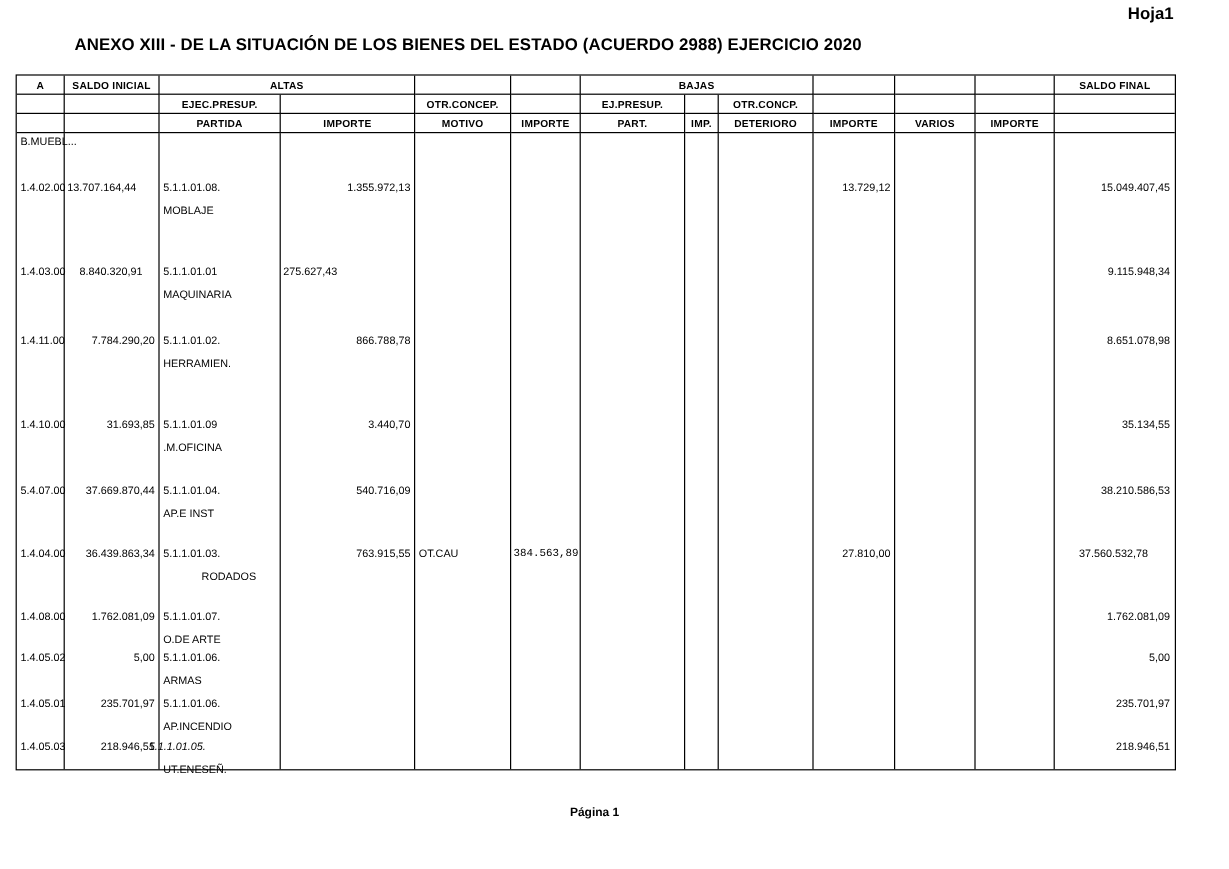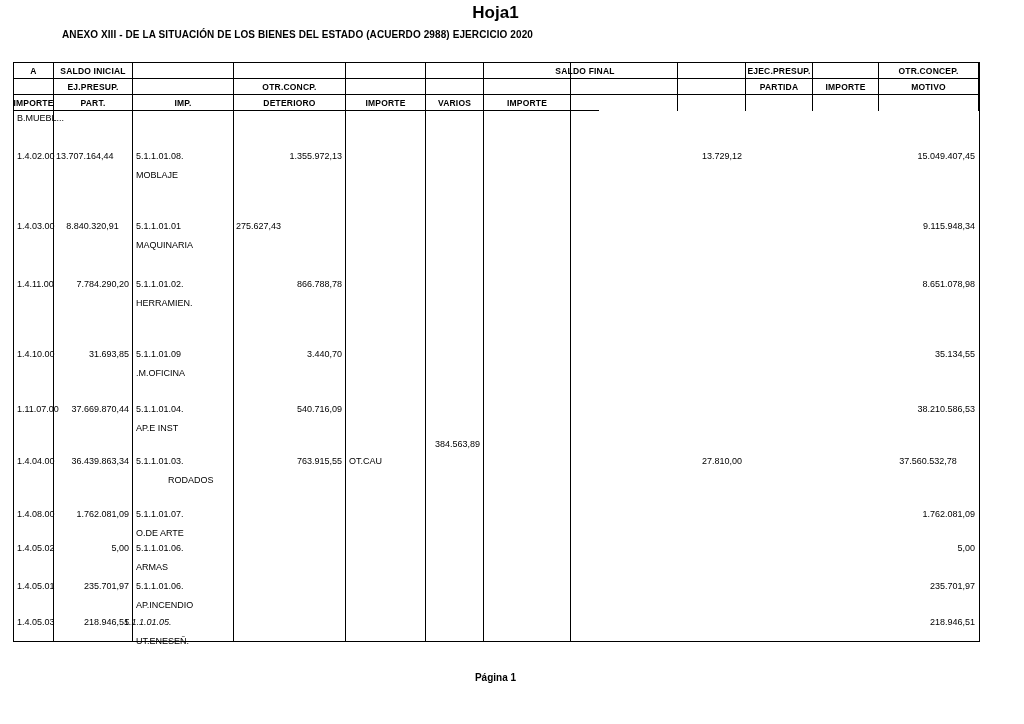--- a/index.html
+++ b/index.html
@@ -2,26 +2,26 @@
 <html><head>
 <meta charset="utf-8">
 <style>
   html,body{margin:0;padding:0;background:#ffffff;}
   body{
     width:1024px;height:724px;position:relative;
     font-family:"Liberation Sans","DejaVu Sans",sans-serif;
     color:#000;
   }
   .sheet-title{
-    position:absolute;top:3px;left:13px;width:965px;text-align:center;
-    font-size:17px;font-weight:bold;
+    position:absolute;top:3px;left:13px;width:965px;text-align:right;
+    font-size:14px;font-weight:bold;
   }
   .anexo-heading{
     position:absolute;top:29px;left:62px;
-    font-size:10px;font-weight:bold;letter-spacing:.1px;white-space:nowrap;
+    font-size:14px;font-weight:bold;letter-spacing:.1px;white-space:nowrap;
   }
   .page-footer{
     position:absolute;top:672px;left:13px;width:965px;text-align:center;
     font-size:10px;font-weight:bold;
   }
   .tbl{
     position:absolute;left:13px;top:62px;width:965px;height:578px;
     border:1px solid #000;background:#fff;
     display:grid;
     grid-template-columns:40px 79px 101px 112px 80px 58px 87px 28px 79px 68px 67px 66px 100px;
@@ -47,22 +47,24 @@
 </head>
 <body>
 
 <div class="sheet-title">Hoja1</div>
 <div class="anexo-heading">ANEXO XIII - DE LA SITUACIÓN DE LOS BIENES DEL ESTADO (ACUERDO 2988) EJERCICIO 2020</div>
 
 <div class="tbl">
 
   <div class="hc">A</div>
   <div class="hc">SALDO INICIAL</div>
+  <div class="hc span2">ALTAS</div>
   <div class="hc"></div>
   <div class="hc"></div>
+  <div class="hc span3">BAJAS</div>
   <div class="hc"></div>
   <div class="hc"></div>
   <div class="hc"></div>
   <div class="hc lastcol">SALDO FINAL</div>
 
   <div class="hc"></div>
   <div class="hc"></div>
   <div class="hc">EJEC.PRESUP.</div>
   <div class="hc"></div>
   <div class="hc">OTR.CONCEP.</div>
@@ -123,33 +125,33 @@
       <span class="bcell" style="top: 168px; left: 122px;">5.1.1.01.02.</span>
       <span class="bcell" style="top: 187px; left: 122px;">HERRAMIEN.</span>
       <span class="bcell" style="top: 168px; left: 222px; width: 106px; text-align: right;">866.788,78</span>
       <span class="bcell" style="top: 168px; left: 867px; width: 94px; text-align: right;">8.651.078,98</span>
       <span class="bcell" style="top: 238px; left: 3px;">1.4.10.00</span>
       <span class="bcell" style="top: 238px; left: 42px; width: 73px; text-align: right;">31.693,85</span>
       <span class="bcell" style="top: 238px; left: 122px;">5.1.1.01.09</span>
       <span class="bcell" style="top: 257px; left: 122px;">.M.OFICINA</span>
       <span class="bcell" style="top: 238px; left: 222px; width: 106px; text-align: right;">3.440,70</span>
       <span class="bcell" style="top: 238px; left: 867px; width: 94px; text-align: right;">35.134,55</span>
-      <span class="bcell" style="top: 293px; left: 3px;">1.11.07.00</span>
+      <span class="bcell" style="top: 293px; left: 3px;">5.4.07.00</span>
       <span class="bcell" style="top: 293px; left: 42px; width: 73px; text-align: right;">37.669.870,44</span>
       <span class="bcell" style="top: 293px; left: 122px;">5.1.1.01.04.</span>
       <span class="bcell" style="top: 312px; left: 122px;">AP.E INST</span>
       <span class="bcell" style="top: 293px; left: 222px; width: 106px; text-align: right;">540.716,09</span>
       <span class="bcell" style="top: 293px; left: 867px; width: 94px; text-align: right;">38.210.586,53</span>
       <span class="bcell" style="top: 345px; left: 3px;">1.4.04.00</span>
       <span class="bcell" style="top: 345px; left: 42px; width: 73px; text-align: right;">36.439.863,34</span>
       <span class="bcell" style="top: 345px; left: 122px;">5.1.1.01.03.</span>
       <span class="bcell" style="top: 364px; left: 122px; margin-left: 32px;">RODADOS</span>
       <span class="bcell" style="top: 345px; left: 222px; width: 106px; text-align: right;">763.915,55</span>
       <span class="bcell" style="top: 345px; left: 335px;">OT.CAU</span>
-      <span class="bcell" style="top: 328px; left: 414px; width: 52px; text-align: right;">384.563,89</span>
+      <span class="bcell" style="top: 345px; left: 414px; width: 52px; text-align: right; font-family: Liberation Mono, monospace;">384.563,89</span>
       <span class="bcell" style="top: 345px; left: 666px; width: 62px; text-align: right;">27.810,00</span>
       <span class="bcell" style="top: 345px; left: 867px; width: 94px; text-align: center;">37.560.532,78</span>
       <span class="bcell" style="top: 398px; left: 3px;">1.4.08.00</span>
       <span class="bcell" style="top: 398px; left: 42px; width: 73px; text-align: right;">1.762.081,09</span>
       <span class="bcell" style="top: 398px; left: 122px;">5.1.1.01.07.</span>
       <span class="bcell" style="top: 417px; left: 122px;">O.DE ARTE</span>
       <span class="bcell" style="top: 398px; left: 867px; width: 94px; text-align: right;">1.762.081,09</span>
       <span class="bcell" style="top: 432px; left: 3px;">1.4.05.02</span>
       <span class="bcell" style="top: 432px; left: 42px; width: 73px; text-align: right;">5,00</span>
       <span class="bcell" style="top: 432px; left: 122px;">5.1.1.01.06.</span>

